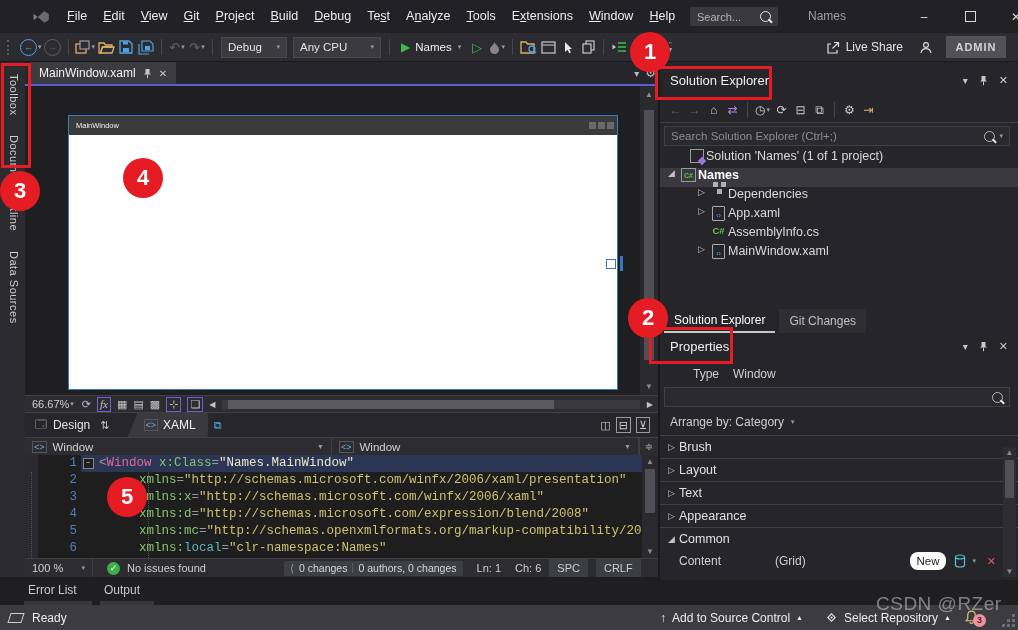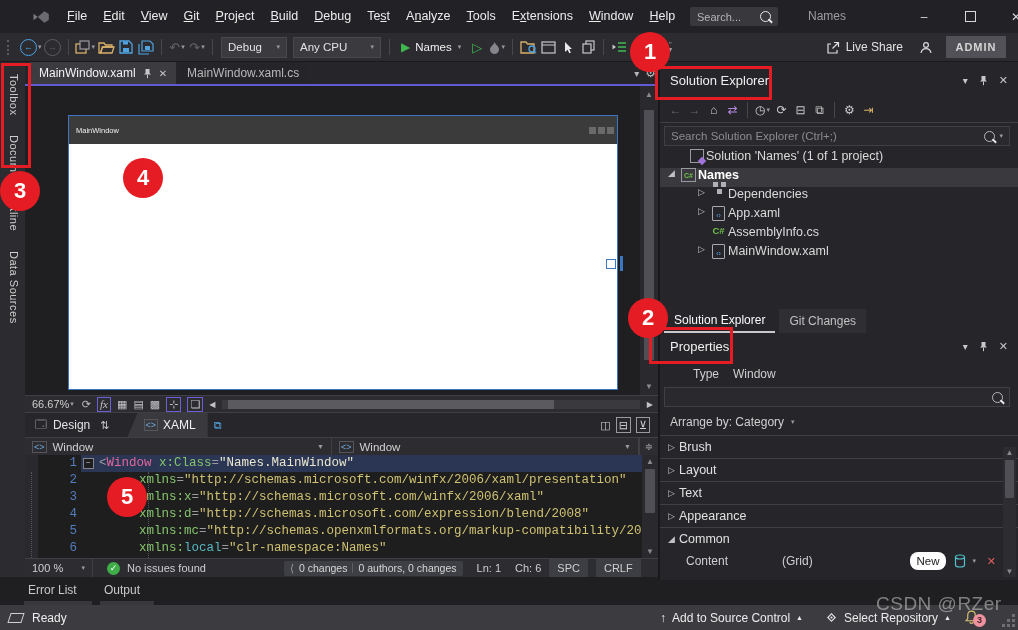--- a/index.html
+++ b/index.html
@@ -44,21 +44,21 @@
   .tabrow{position:absolute;left:25px;top:62px;width:633px;height:24px;background:#26262a;display:flex;}
   .dtab{height:22px;display:flex;align-items:center;padding:0 9px;font-size:12px;gap:7px;color:#b8b8b8;background:#252529;}
   .dtab.active{background:#3b3b40;color:#f2f2f2;}
   .tabline{position:absolute;left:25px;top:84px;width:633px;height:2px;background:#5e5bd3;}
   .tabrow-icons{position:absolute;right:2px;top:0;height:22px;display:flex;align-items:center;gap:6px;color:#b8b8b8;font-size:10px;}
   .designer{position:absolute;left:25px;top:86px;width:615px;height:309px;background:#1f1f21;}
   .dscroll{position:absolute;left:640px;top:86px;width:18px;height:309px;background:#2a2a2e;}
   .sarr{position:absolute;left:0;width:18px;text-align:center;color:#8a8a90;font-size:8px;}
   .sthumb{position:absolute;left:4px;width:10px;background:#4f4f55;border-radius:1px;}
   .preview{position:absolute;left:43px;top:29px;width:550px;height:275px;border:1px solid #3a77c2;background:#fff;box-sizing:border-box;}
-  .ptitle{height:28px;background:#3b3b3b;display:flex;align-items:center;justify-content:space-between;padding:0 3px 0 7px;}
+  .ptitle{height:19px;background:#3b3b3b;display:flex;align-items:center;justify-content:space-between;padding:0 3px 0 7px;}
   .ptitle span{color:#efefef;font-size:7.5px;}
   .pbtns{display:flex;gap:2px;}
   .pbtns i{width:7px;height:7px;background:#6a6a6a;display:block;}
   .adsq{position:absolute;left:581px;top:173px;width:8px;height:8px;background:#fff;border:1px solid #3a77c2;}
   .adbar{position:absolute;left:595px;top:170px;width:3px;height:15px;background:#3a77c2;}
   .zoombar{position:absolute;left:25px;top:395px;width:633px;height:17px;background:#2d2d31;border-top:1px solid #3f3f44;box-sizing:border-box;display:flex;align-items:center;font-size:11px;color:#cfcfcf;}
   .zb{margin:0 3px;font-size:11px;color:#c2c2c6;display:flex;align-items:center;justify-content:center;}
   .pbox{border:1px solid #6a5fd8;padding:0 2px;height:13px;display:flex;align-items:center;}
   .hstrack{flex:1;height:9px;background:#3a3a3e;margin:0 4px;position:relative;}
   .hsthumb{position:absolute;left:6px;top:0;width:78%;height:9px;background:#5a5a5f;}
@@ -304,23 +304,20 @@
 
   <div class="tabrow">
     <div class="dtab active" style="margin-left:5px">
       <span>MainWindow.xaml</span>
       <svg width="9" height="11" viewBox="0 0 9 11">
           <path d="M2.5 1h4v4l1.5 1.6H1L2.5 5z" fill="#c8c8c8"></path>
           <rect x="4" y="6.6" width="1" height="3.6" fill="#c8c8c8"></rect>
         </svg>
       <span style="font-size:10px;color:#c8c8c8">✕</span>
     </div>
-    <div class="dtab" style="margin-left:2px">
-      <span>MainWindow.xaml.cs</span>
-    </div>
     <div class="tabrow-icons">
       <span>▾</span>
       <span style="font-size:12px">⚙</span>
     </div>
   </div>
   <div class="tabline"></div>
 
   <div class="designer">
     <div class="preview">
       <div class="ptitle">
@@ -571,21 +568,21 @@
           <div class="catrow">
             <span class="texp">▷</span>
             <span>Appearance</span>
           </div>
           <div class="catrow">
             <span class="texp">◢</span>
             <span>Common</span>
           </div>
         </div>
       <div class="contentrow">
-        <span style="margin-left:26px;width:96px">Content</span>
+        <span style="margin-left:19px;width:96px">Content</span>
         <span>(Grid)</span>
         <span class="newbtn" style="position:absolute;right:72px">New</span>
         <svg style="position:absolute;right:52px" width="12" height="15" viewBox="0 0 12 15">
             <ellipse cx="6" cy="3" rx="4.5" ry="2" fill="none" stroke="#4fc1cf" stroke-width="1.2"></ellipse>
             <path d="M1.5 3v8c0 1.1 2 2 4.5 2s4.5-.9 4.5-2V3" fill="none" stroke="#4fc1cf" stroke-width="1.2"></path>
           </svg>
         <span class="caret" style="position:absolute;right:42px">▾</span>
         <span style="position:absolute;right:22px;color:#e25d5d;font-size:11px">✕</span>
       </div>
     </div>

